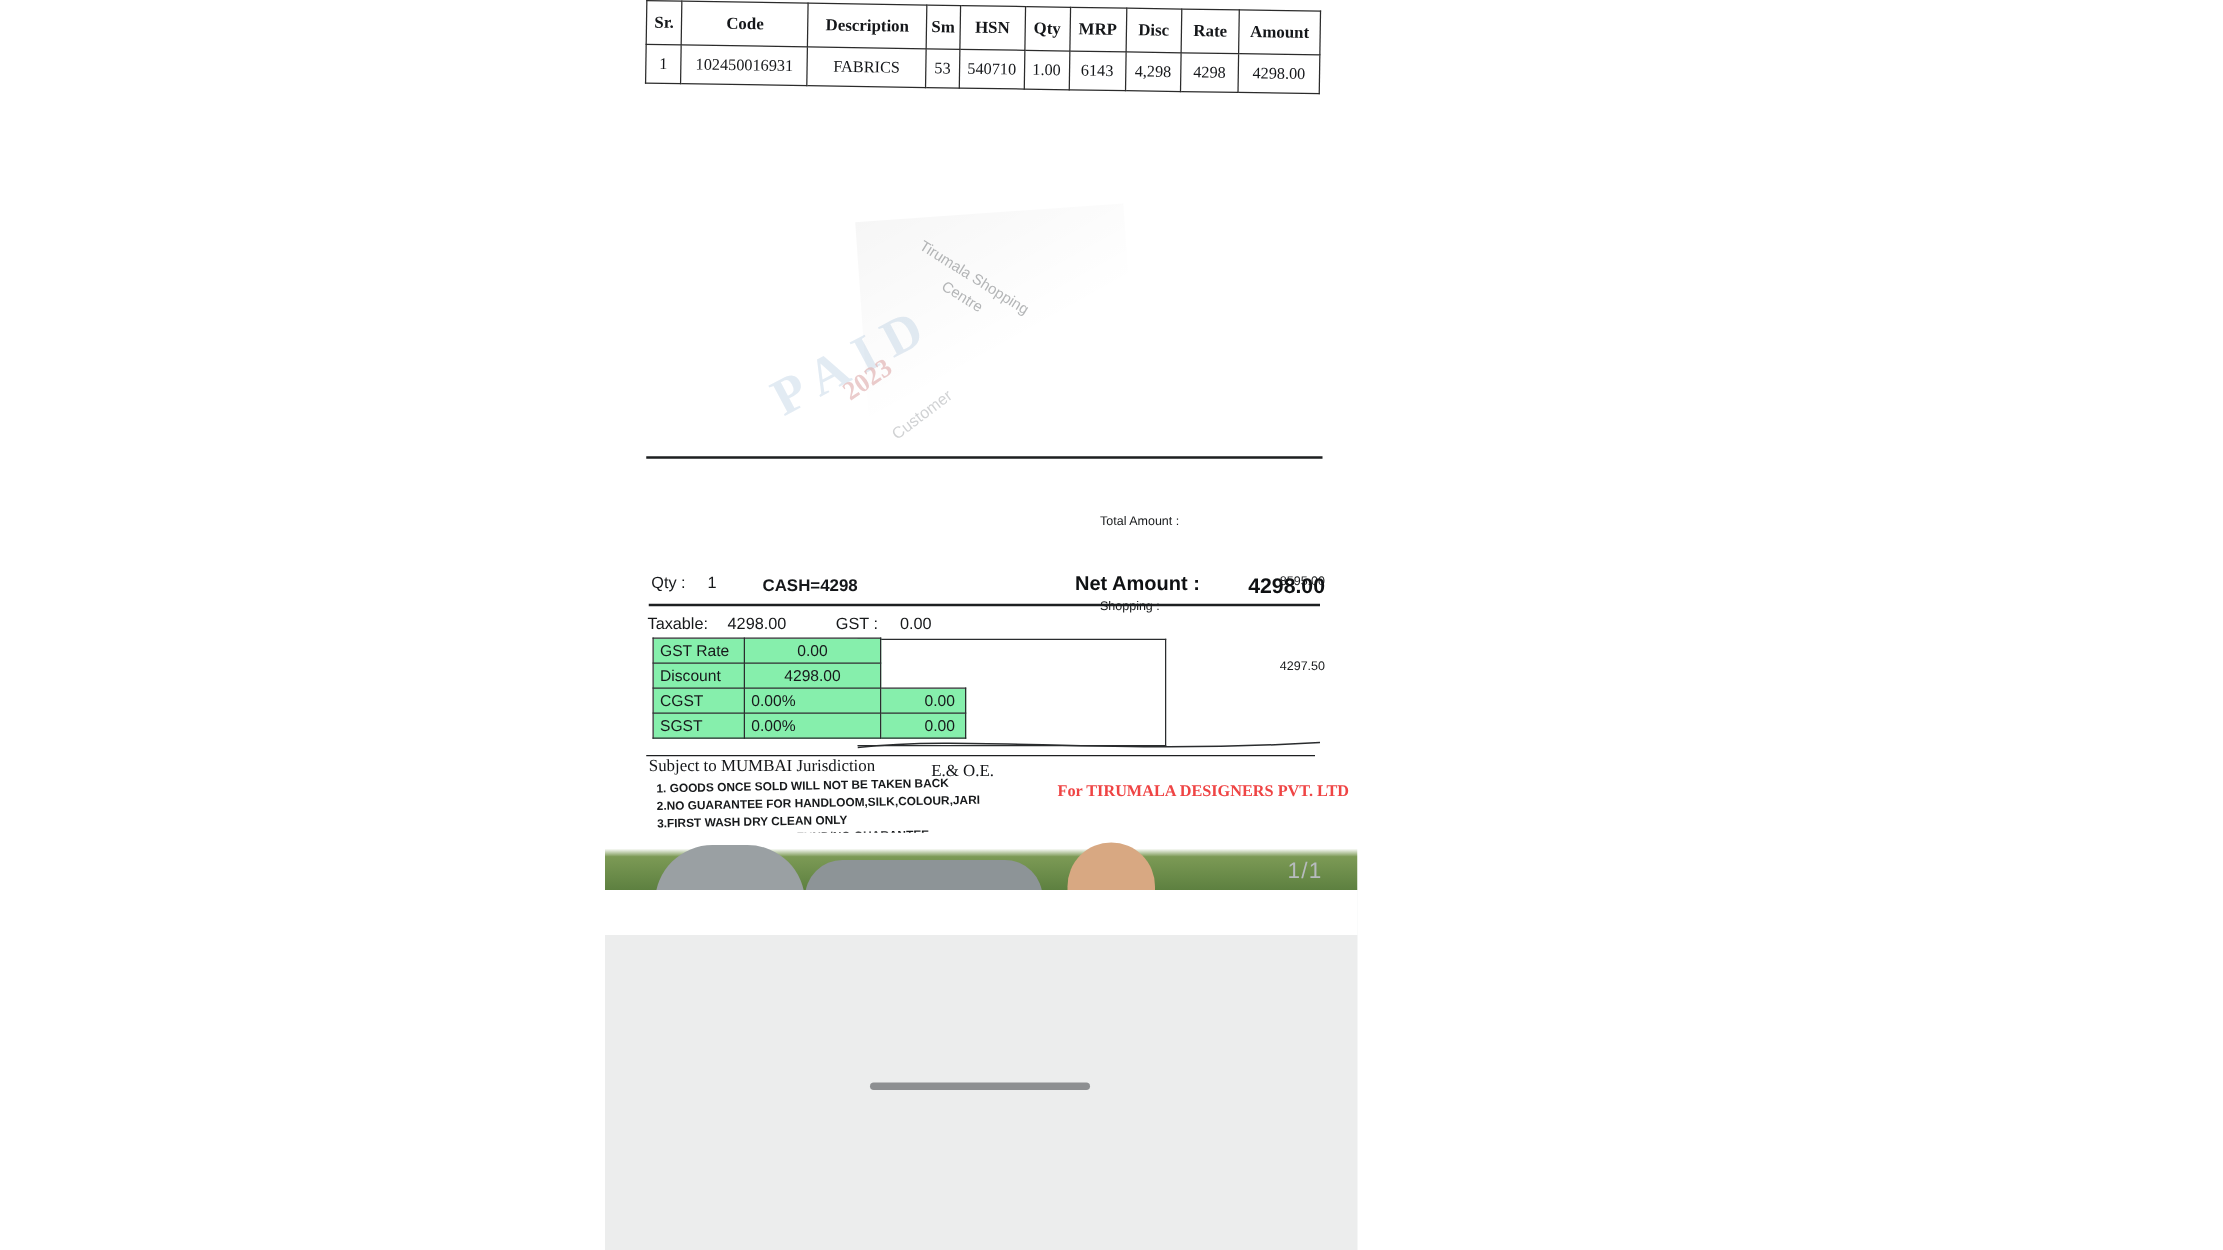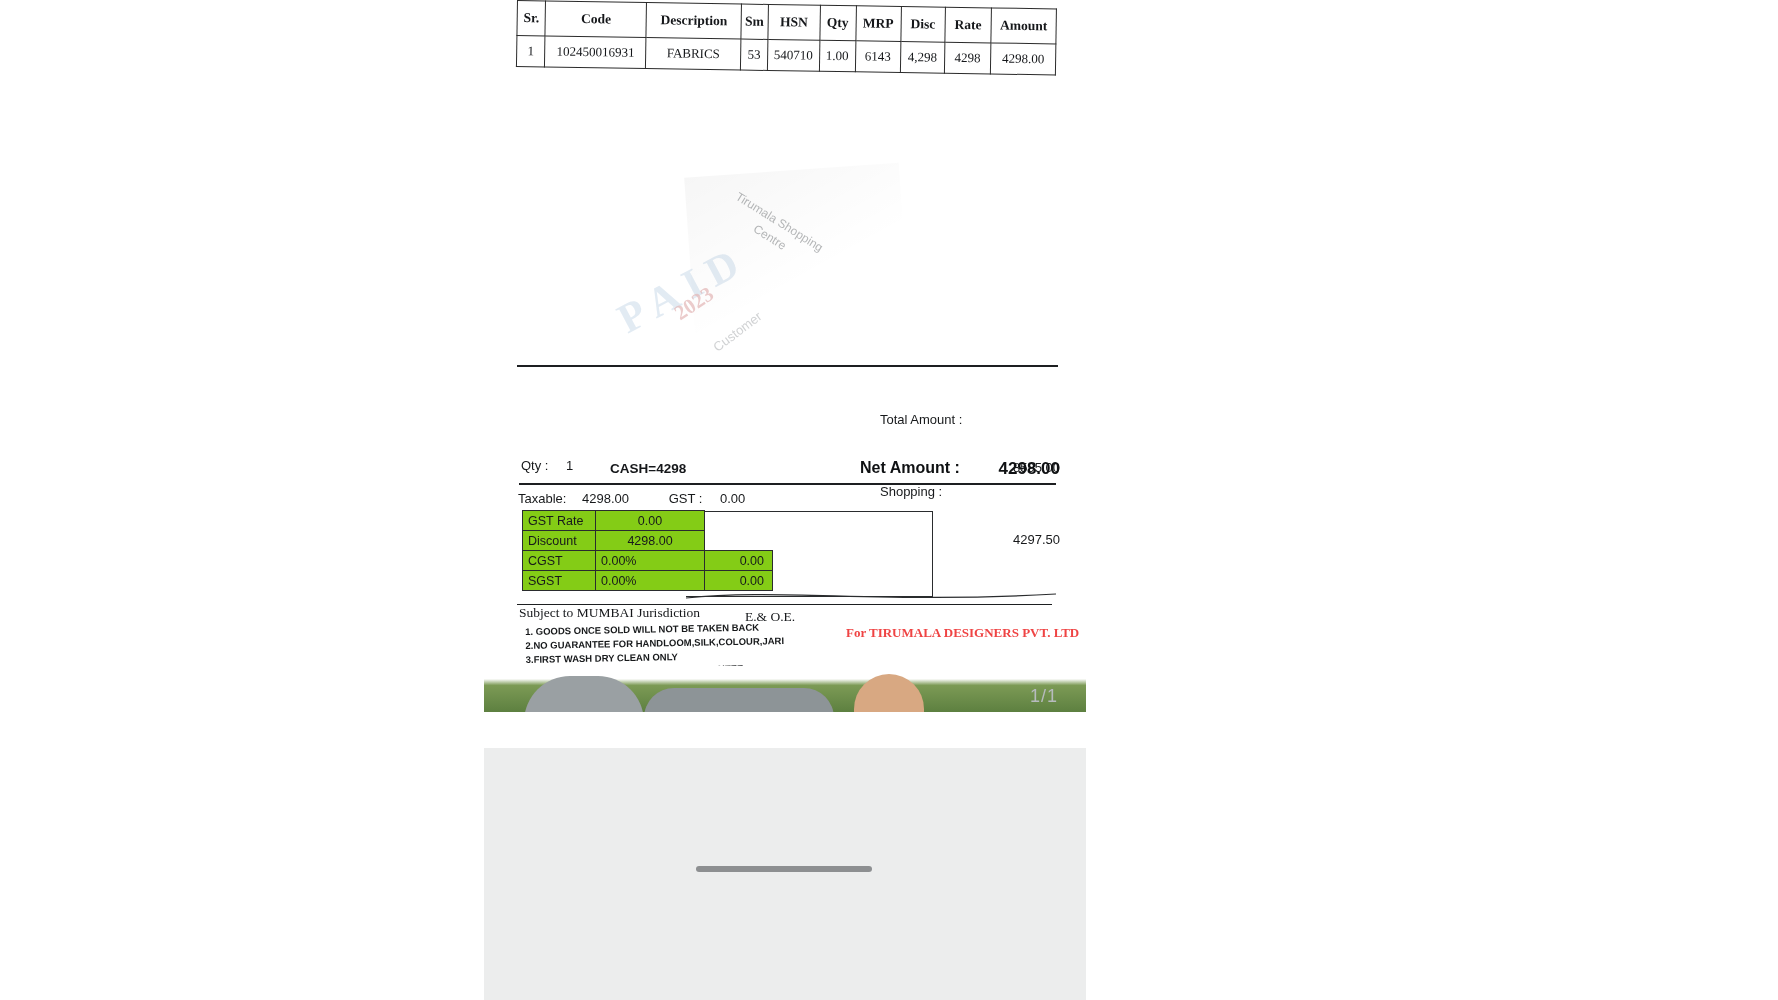--- a/index.html
+++ b/index.html
@@ -167,21 +167,21 @@
   .rule-subj  { left: 517px; top: 604px; width: 535px; height: 1px; }
 
   
   .totals {
     position: absolute;
     left: 880px;
     top: 412px;
     width: 180px;
     font-family: "Liberation Sans", sans-serif;
     color: #17191b;
-    font-size: 13px;
+    font-size: 10px;
   }
   .totals .row {
     display: flex;
     justify-content: space-between;
     margin-bottom: 9px;
   }
   .totals .row .lbl { text-align: right; }
   .totals .row .val { width: 70px; text-align: right; margin-top: 48px; }
 
   .net-row {
@@ -237,21 +237,21 @@
     top: 510px;
     border-collapse: collapse;
     font-family: "Liberation Sans", sans-serif;
     font-size: 12.5px;
     color: #17191b;
   }
   .gst-table td {
     border: 1px solid #2a2c2e;
     height: 19px;
     padding: 0 5px;
-    background: #84cc16;
+    background: #86efac;
   }
   .gst-table td.k { width: 62px; text-align: left; }
   .gst-table td.p { width: 44px; text-align: left; }
   .gst-table td.n { width: 54px; text-align: right; padding-right: 8px; }
   .gst-table td.wide { width: 98px; text-align: center; }
 
   .gst-box-outline {
     position: absolute;
     left: 686px;
     top: 511px;

